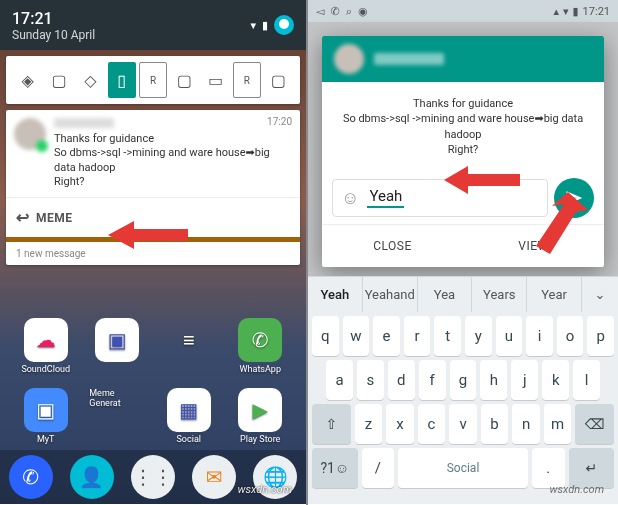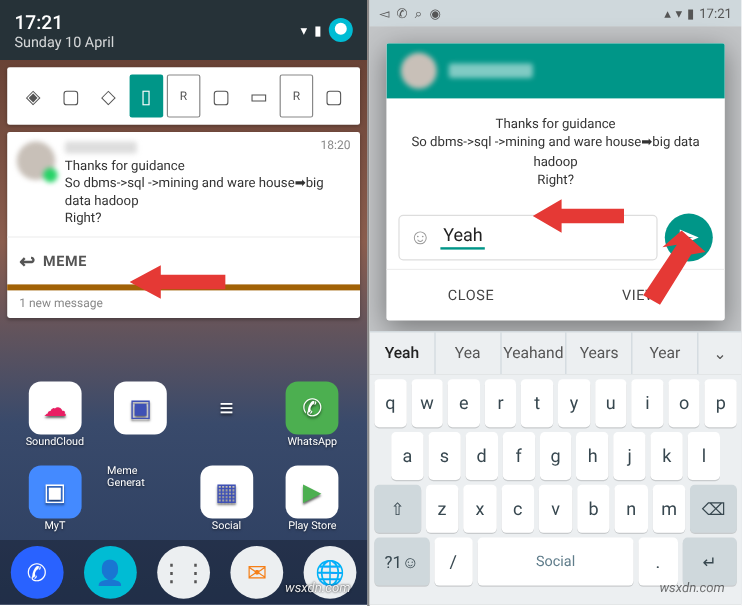--- a/index.html
+++ b/index.html
@@ -102,21 +102,21 @@
     <div class="notif-head">
       <div class="notif-avatar"></div>
       <div class="notif-content">
         <div class="notif-sender"></div>
         <div class="notif-text">
           <div>Thanks for guidance</div>
           <div>So dbms-&gt;sql -&gt;mining and ware house➡big data hadoop</div>
           <div>Right?</div>
         </div>
       </div>
-      <div class="notif-time">18:20</div>
+      <div class="notif-time">17:20</div>
     </div>
     <div class="notif-actions">
       <span class="reply-icon">↩</span>
       <span>MEME</span>
     </div>
     <div class="notif-footer">1 new message</div>
   </div>
 
   <div class="arrow" style="top:217px; left:108px;">
     <svg width="80" height="36">
@@ -224,22 +224,22 @@
       </svg>
   </div>
   <div class="arrow" style="top:192px; left:210px;">
     <svg width="70" height="70">
         <polygon points="50,0 70,18 58,20 32,62 18,54 46,12 34,14" fill="#e53935"></polygon>
       </svg>
   </div>
 
   <div class="kbsuggest">
     <div class="sug first">Yeah</div>
+    <div class="sug">Yeahand</div>
     <div class="sug">Yea</div>
-    <div class="sug">Yeahand</div>
     <div class="sug">Years</div>
     <div class="sug">Year</div>
     <div class="more">⌄</div>
   </div>
 
   <div class="keyboard">
     <div class="krow">
       <div class="key">q</div>
       <div class="key">w</div>
       <div class="key">e</div>

